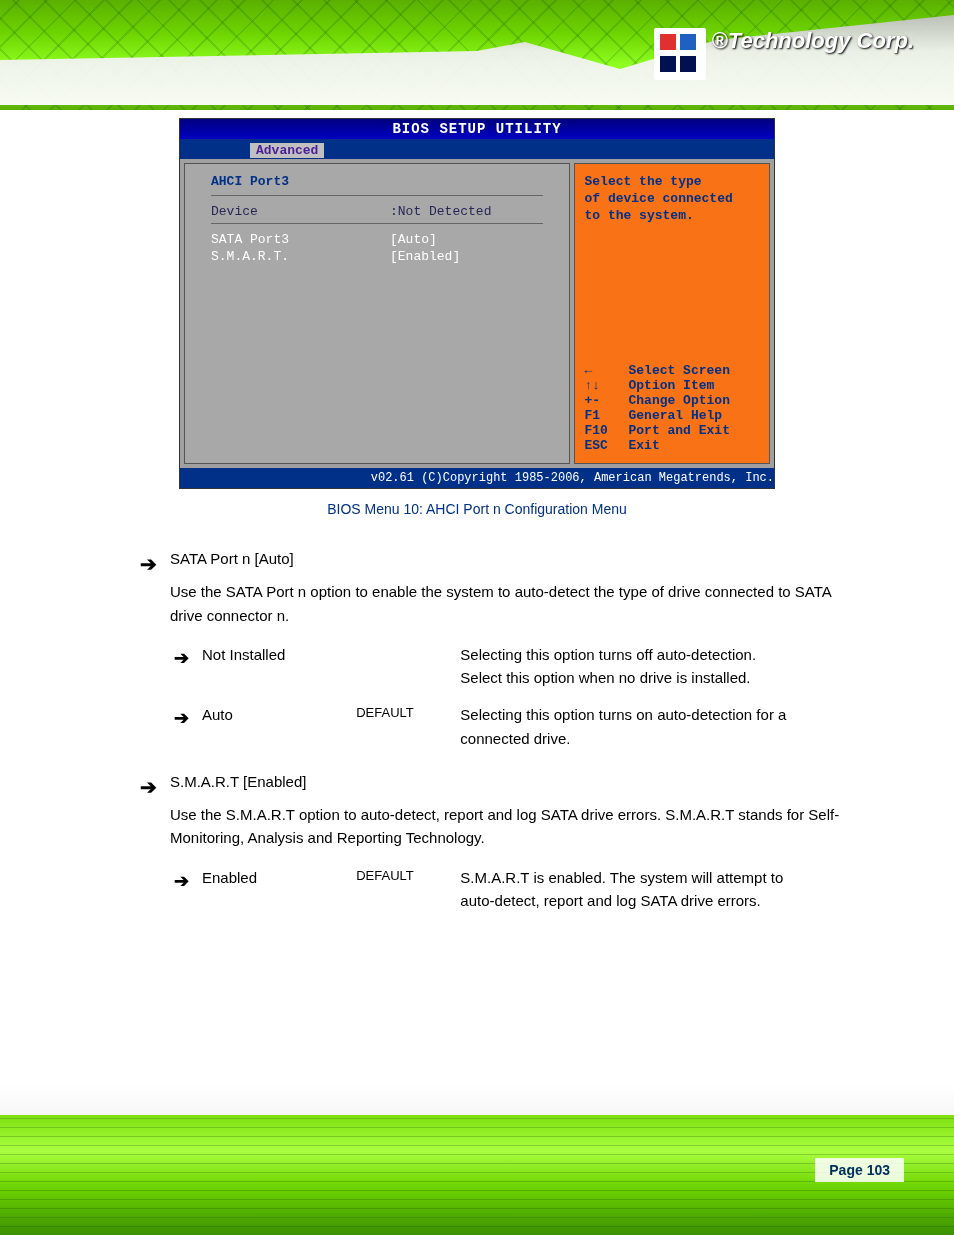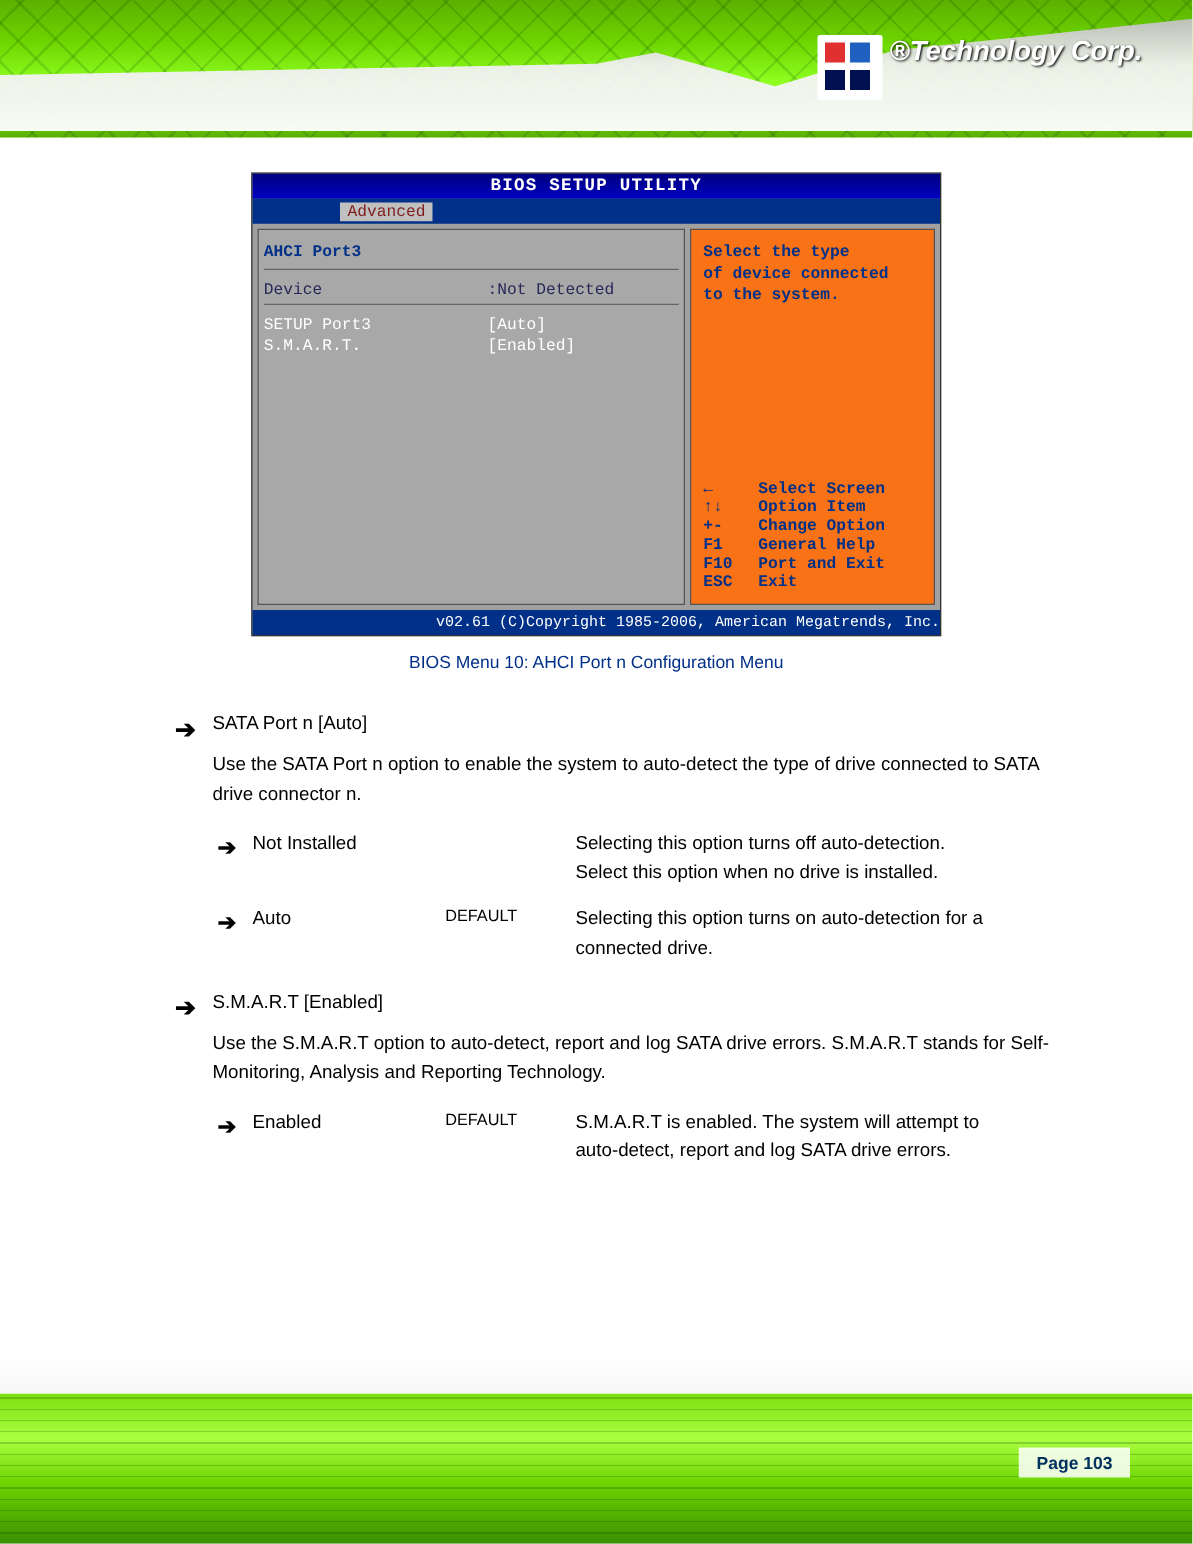--- a/index.html
+++ b/index.html
@@ -7,26 +7,26 @@
 .top-banner{height:110px;background:linear-gradient(to bottom,#5bb000 0%,#6dd400 30%,#8fff20 60%,#5bb000 100%);position:relative;overflow:hidden}
 .top-banner::before{content:'';position:absolute;inset:0;background:repeating-linear-gradient(45deg,transparent 0 20px,rgba(0,60,0,.15) 20px 22px),repeating-linear-gradient(-45deg,transparent 0 18px,rgba(0,60,0,.15) 18px 20px)}
 .top-swoosh{position:absolute;top:15px;left:0;right:0;height:90px;background:linear-gradient(to bottom,#c0c0c0 0%,#f0f0f0 40%,#fff 100%);clip-path:polygon(0 50%,50% 40%,55% 30%,65% 60%,75% 28%,100% 0,100% 100%,0 100%);opacity:.95}
 .logo-block{position:absolute;top:28px;right:40px;display:flex;align-items:flex-start;gap:6px;z-index:5}
 .logo-sq{width:52px;height:52px;background:#fff;display:flex;flex-wrap:wrap;padding:6px;gap:4px;border-radius:2px}
 .logo-sq .d{width:16px;height:16px}
 .logo-sq .r{background:#e03030}
 .logo-sq .b{background:#2060c0}
 .logo-sq .n{background:#001050;border-radius:0}
 .logo-txt{color:#fff;font-weight:bold;font-size:22px;font-style:italic;text-shadow:1px 1px 2px #000}
-.bios-shot{margin:28px auto 0;width:552px;background:#a0a0a0;border:1px solid #333}
+.bios-shot{margin:8px auto 0;width:596px;background:#a0a0a0;border:1px solid #333}
 .bios-title{background:linear-gradient(#000080,#0000c0);color:#fff;text-align:center;font-family:'Courier New',monospace;font-weight:bold;font-size:14px;padding:2px 0;letter-spacing:1px}
 .bios-tabs{background:#003087;padding:1px 0 1px 70px}
-.bios-tab{display:inline-block;background:#c0c0c0;color:#7f1d1d;font-family:'Courier New',monospace;font-size:13px;padding:0 6px;font-weight:normal}
+.bios-tab{display:inline-block;background:#c0c0c0;color:#4c1d95;font-family:'Courier New',monospace;font-size:13px;padding:0 6px;font-weight:bold}
 .bios-body{display:flex;padding:4px;gap:4px}
-.bios-left{flex:1.9;background:#a8a8a8;border:1px solid #555;padding:10px 4px;font-family:'Courier New',monospace;color:#fff}
+.bios-left{flex:1.9;background:#a8a8a8;border:1px solid #555;padding:10px 26px;font-family:'Courier New',monospace;color:#fff}
 .bios-right{flex:1;background:#f97316;border:1px solid #555;padding:10px 10px;font-family:'Courier New',monospace}
 .bios-h{color:#003087;font-weight:bold;font-size:13px;margin-bottom:6px}
 .bios-div{border-top:1px solid #666;margin:4px 0 8px}
 .bios-row{display:flex;font-size:13px;margin-bottom:2px}
 .bios-row .lbl{flex:0 0 54%}
 .bios-row .val{}
 .dark{color:#272758}
 .help{color:#003087;font-size:13px;font-weight:bold;margin-bottom:2px}
 .keys-block{margin-top:140px}
 .keyrow{display:flex;font-size:13px;color:#003087;font-weight:bold}
@@ -72,21 +72,21 @@
   <div class="bios-body">
     <div class="bios-left">
       <div class="bios-h">AHCI Port3</div>
       <div class="bios-div"></div>
       <div class="bios-row dark">
         <span class="lbl">Device</span>
         <span class="val">:Not Detected</span>
       </div>
       <div class="bios-div"></div>
       <div class="bios-row">
-        <span class="lbl">SETUP Port3</span>
+        <span class="lbl">SATA Port3</span>
         <span class="val">[Auto]</span>
       </div>
       <div class="bios-row">
         <span class="lbl">S.M.A.R.T.</span>
         <span class="val">[Enabled]</span>
       </div>
     </div>
     <div class="bios-right">
       <div class="help">Select the type</div>
       <div class="help">of device connected</div>

